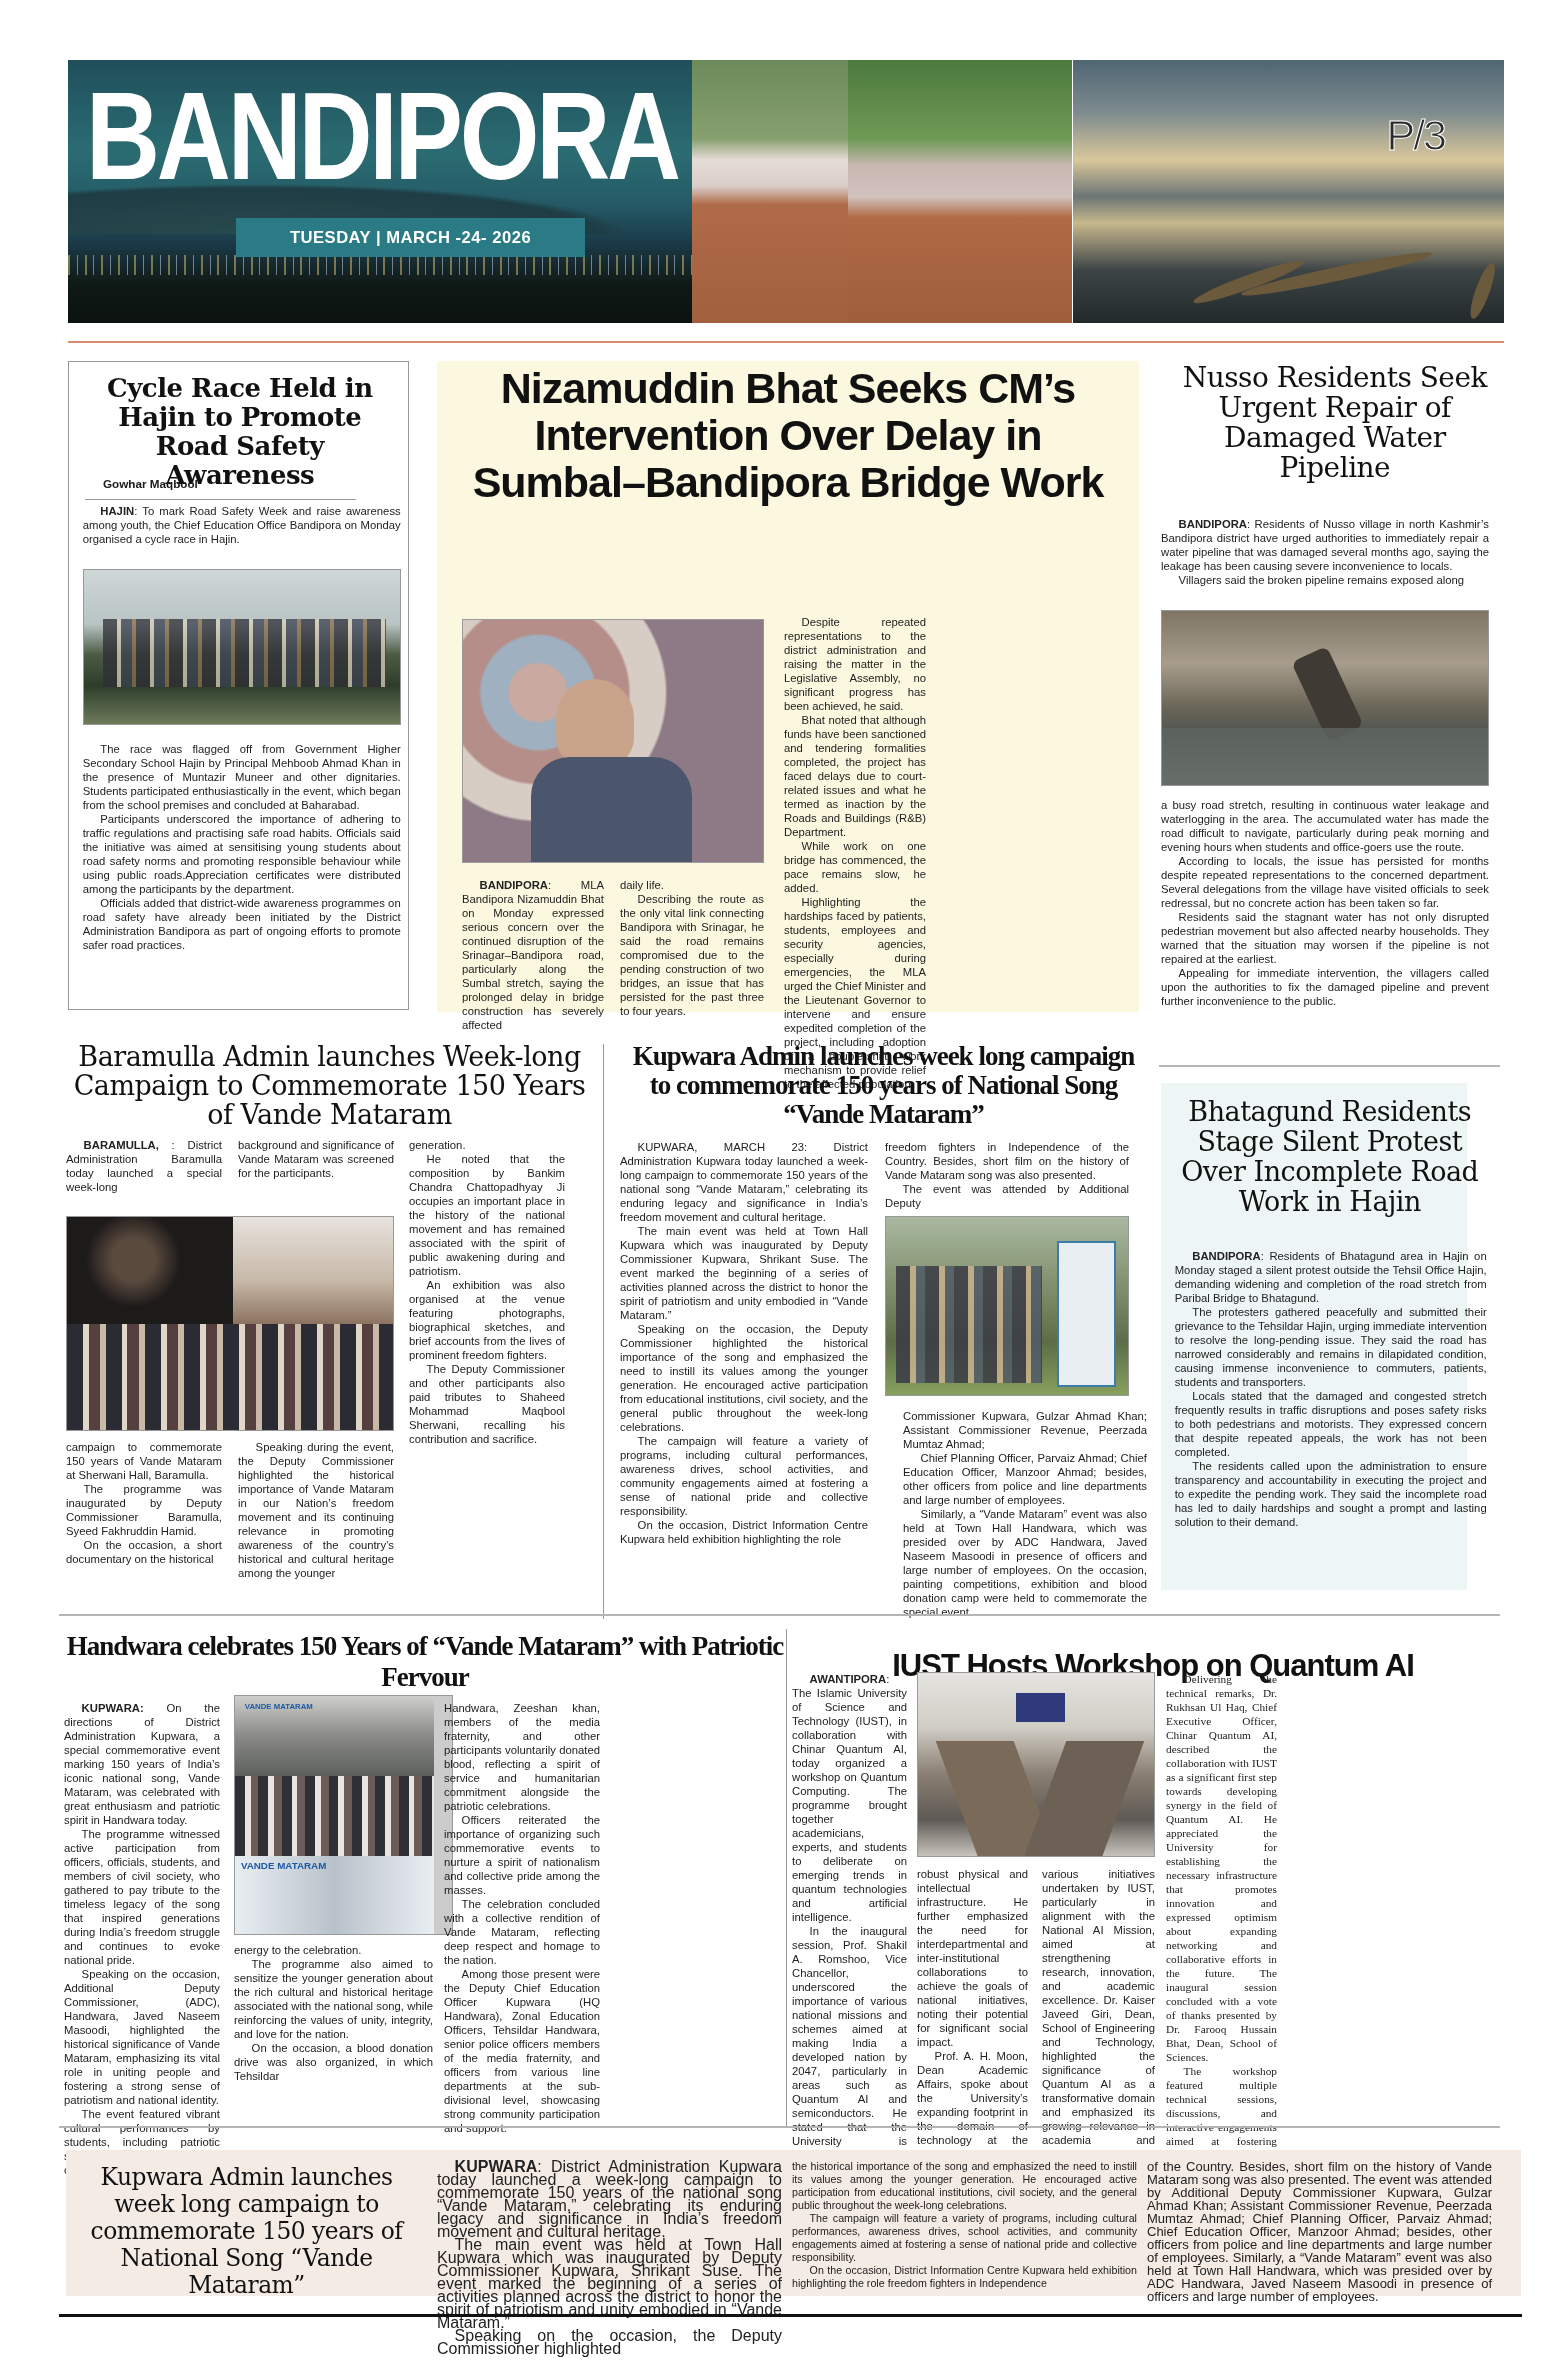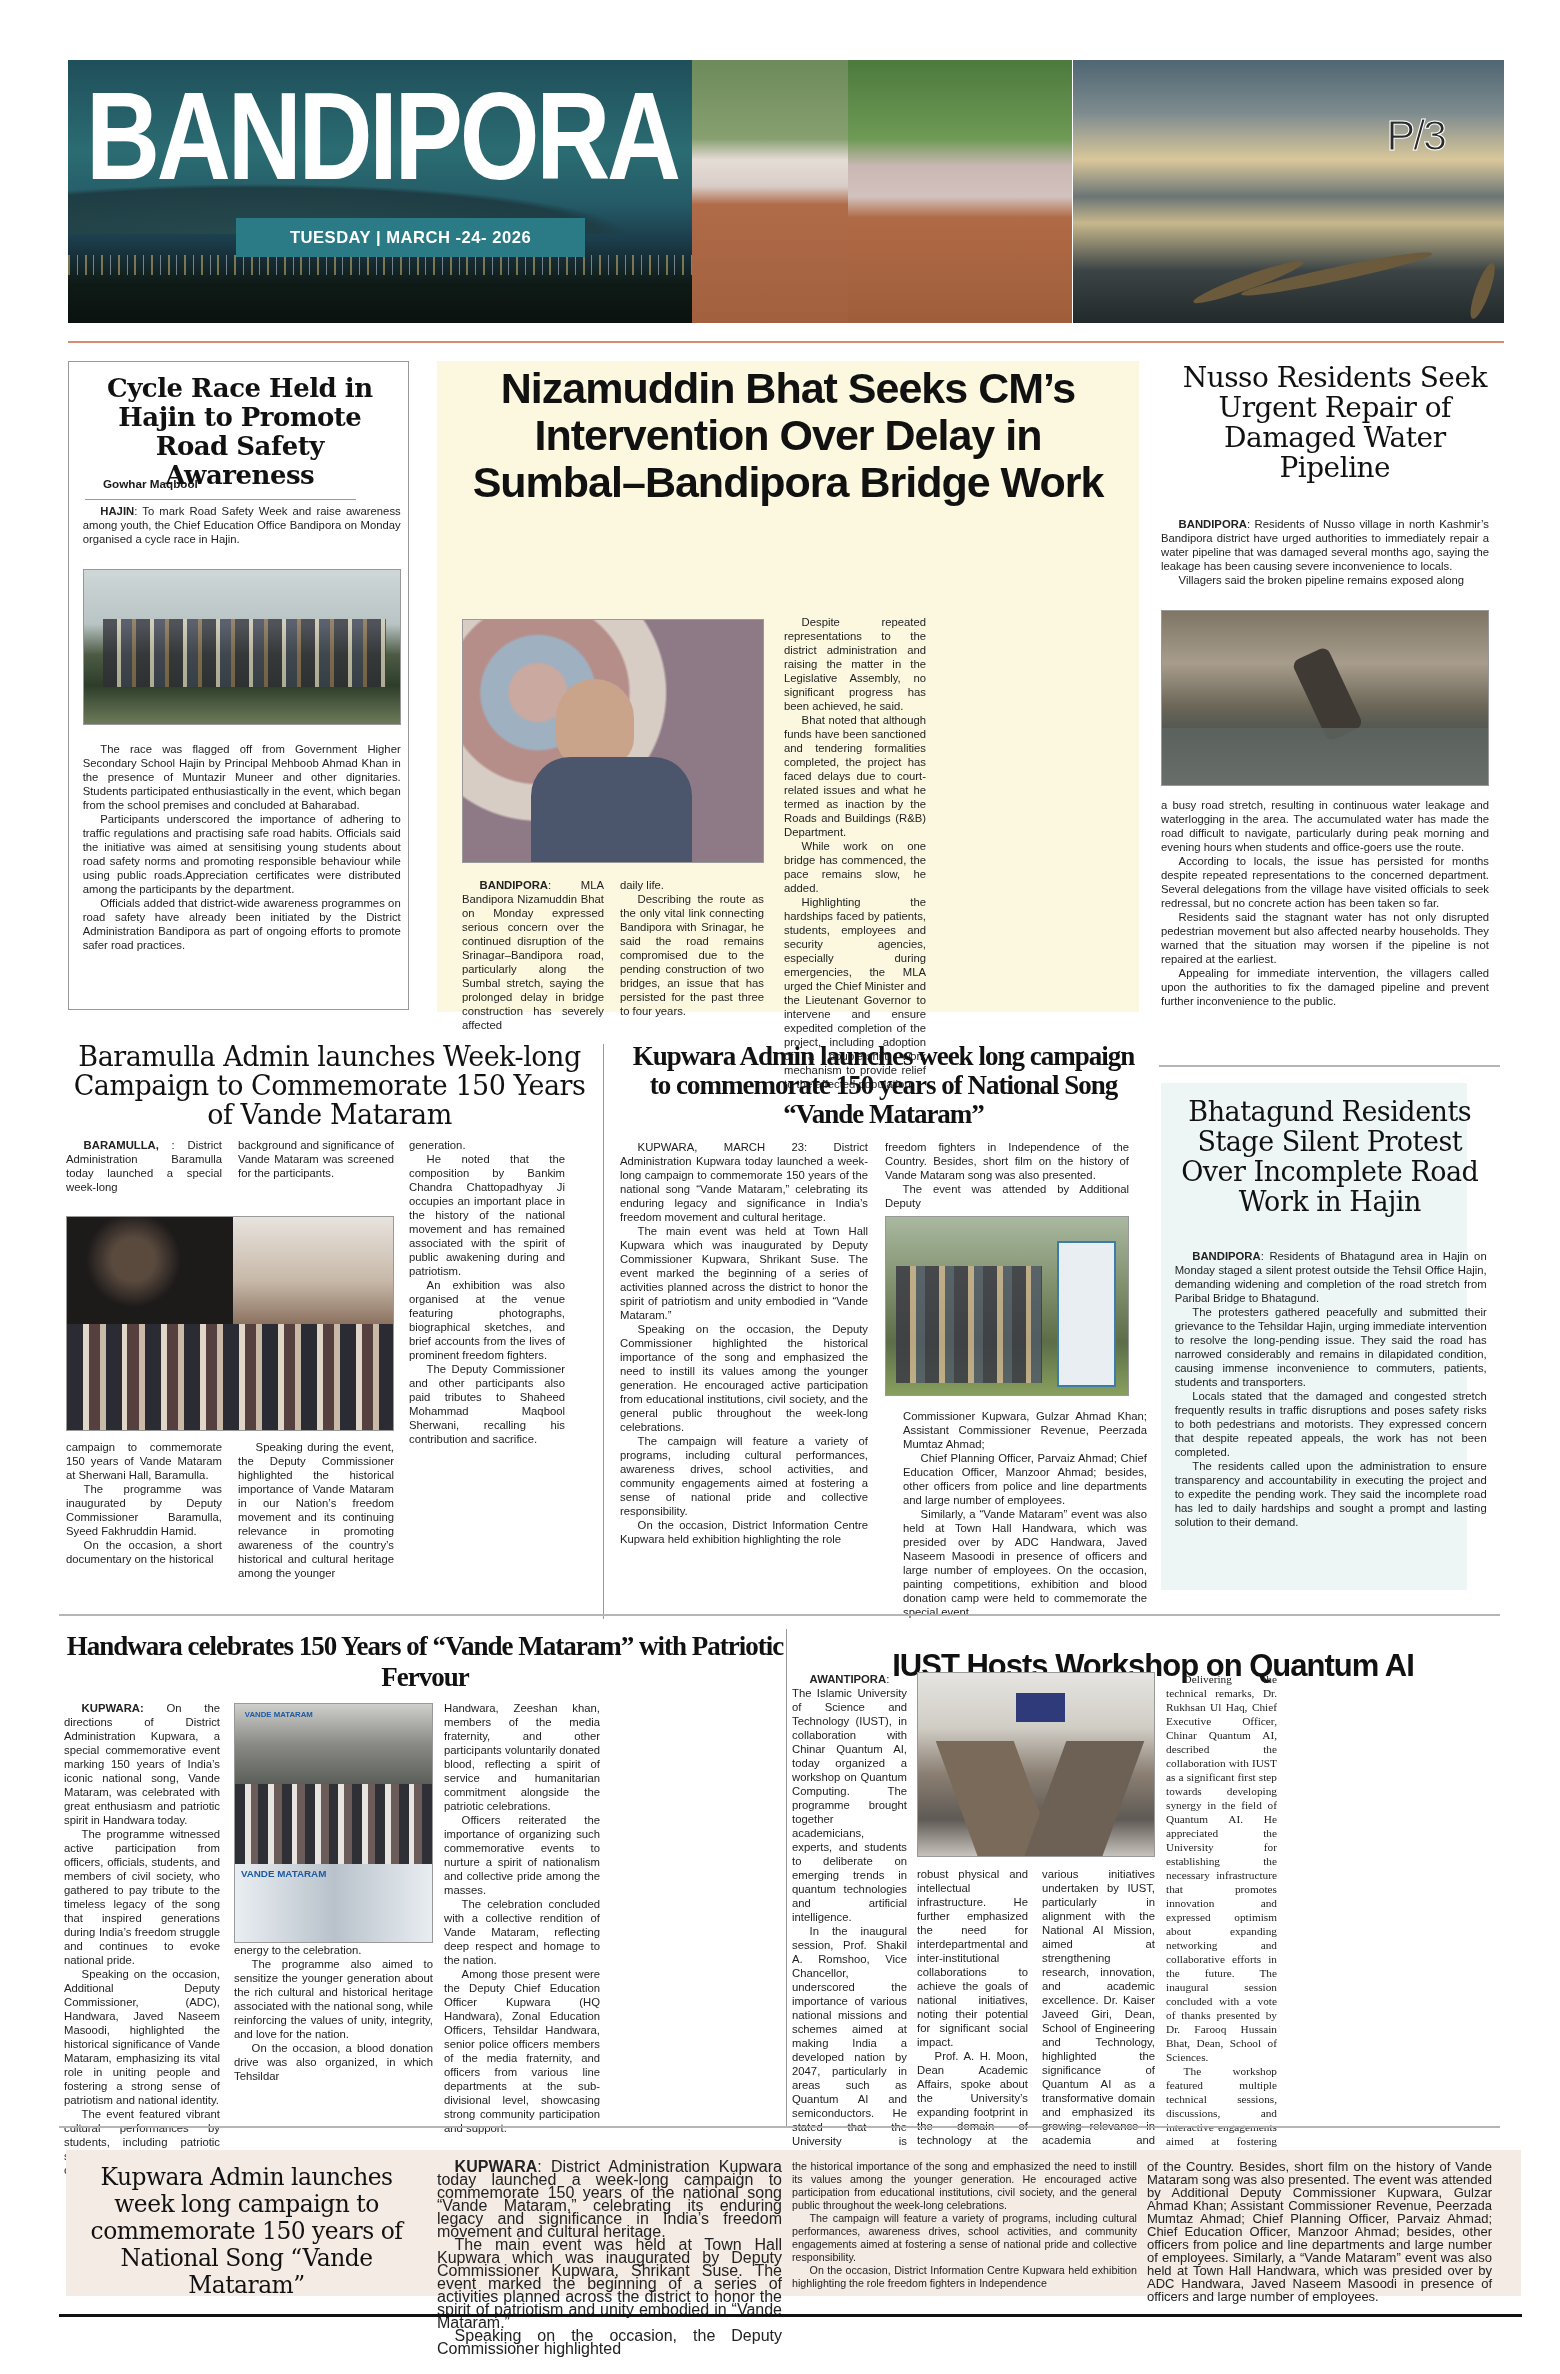--- a/index.html
+++ b/index.html
@@ -183,21 +183,21 @@
 <div class="rule" style="left:59px; top:1614px; width:1441px;"></div>
 
 <div class="abs" style="left:64px; top:1631px; width:722px;">
   <div class="cond-head abs" style="left:0; top:0; width:722px; font-size:27px; line-height:31px; font-family:'Liberation Serif',serif;">Handwara celebrates 150 Years of “Vande Mataram” with Patriotic Fervour</div>
   <div class="abs body-text" style="left:0; top:70px; width:156px;">
     <p><b>KUPWARA:</b><span> On the directions of District Administration Kupwara, a special commemorative event marking 150 years of India’s iconic national song, Vande Mataram, was celebrated with great enthusiasm and patriotic spirit in Handwara today.</span></p>
     <p>The programme witnessed active participation from officers, officials, students, and members of civil society, who gathered to pay tribute to the timeless legacy of the song that inspired generations during India’s freedom struggle and continues to evoke national pride.</p>
     <p>Speaking on the occasion, Additional Deputy Commissioner, (ADC), Handwara, Javed Naseem Masoodi, highlighted the historical significance of Vande Mataram, emphasizing its vital role in uniting people and fostering a strong sense of patriotism and national identity.</p>
     <p>The event featured vibrant cultural performances by students, including patriotic songs and recitations, adding color and</p>
   </div>
-  <div class="photo" style="left:170px; top:72px; width:199px; height:240px; background:#ccc;">
+  <div class="photo" style="left:170px; top:64px; width:219px; height:240px; background:#ccc;">
     <div class="abs" style="left:0; top:0; width:199px; height:80px; background:linear-gradient(180deg,#cfd0cc 0%,#8a8a86 50%,#5b5f5a 100%);">
       <div class="abs" style="left:9.8px; top:5.9px; font-size:7.8px; font-weight:bold; color:#1c5aa6;">VANDE MATARAM</div>
     </div>
     <div class="abs" style="left:0; top:80px; width:199px; height:80px; background:repeating-linear-gradient(90deg,#2f2f36 0 9.8px,#e8e4df 9.8px 15.6px,#6b5b59 15.6px 23.4px);"></div>
     <div class="abs" style="left:0; top:160px; width:199px; height:80px; background:linear-gradient(90deg,#e9eef2 0%,#b9c2cb 50%,#e9eef2 100%);">
       <div class="abs" style="left:5.9px; top:3.9px; font-size:9.8px; font-weight:bold; color:#1c5aa6;">VANDE MATARAM</div>
     </div>
   </div>
   <div class="abs body-text" style="left:170px; top:312px; width:199px;">
     <p style="text-indent:0">energy to the celebration.</p>

